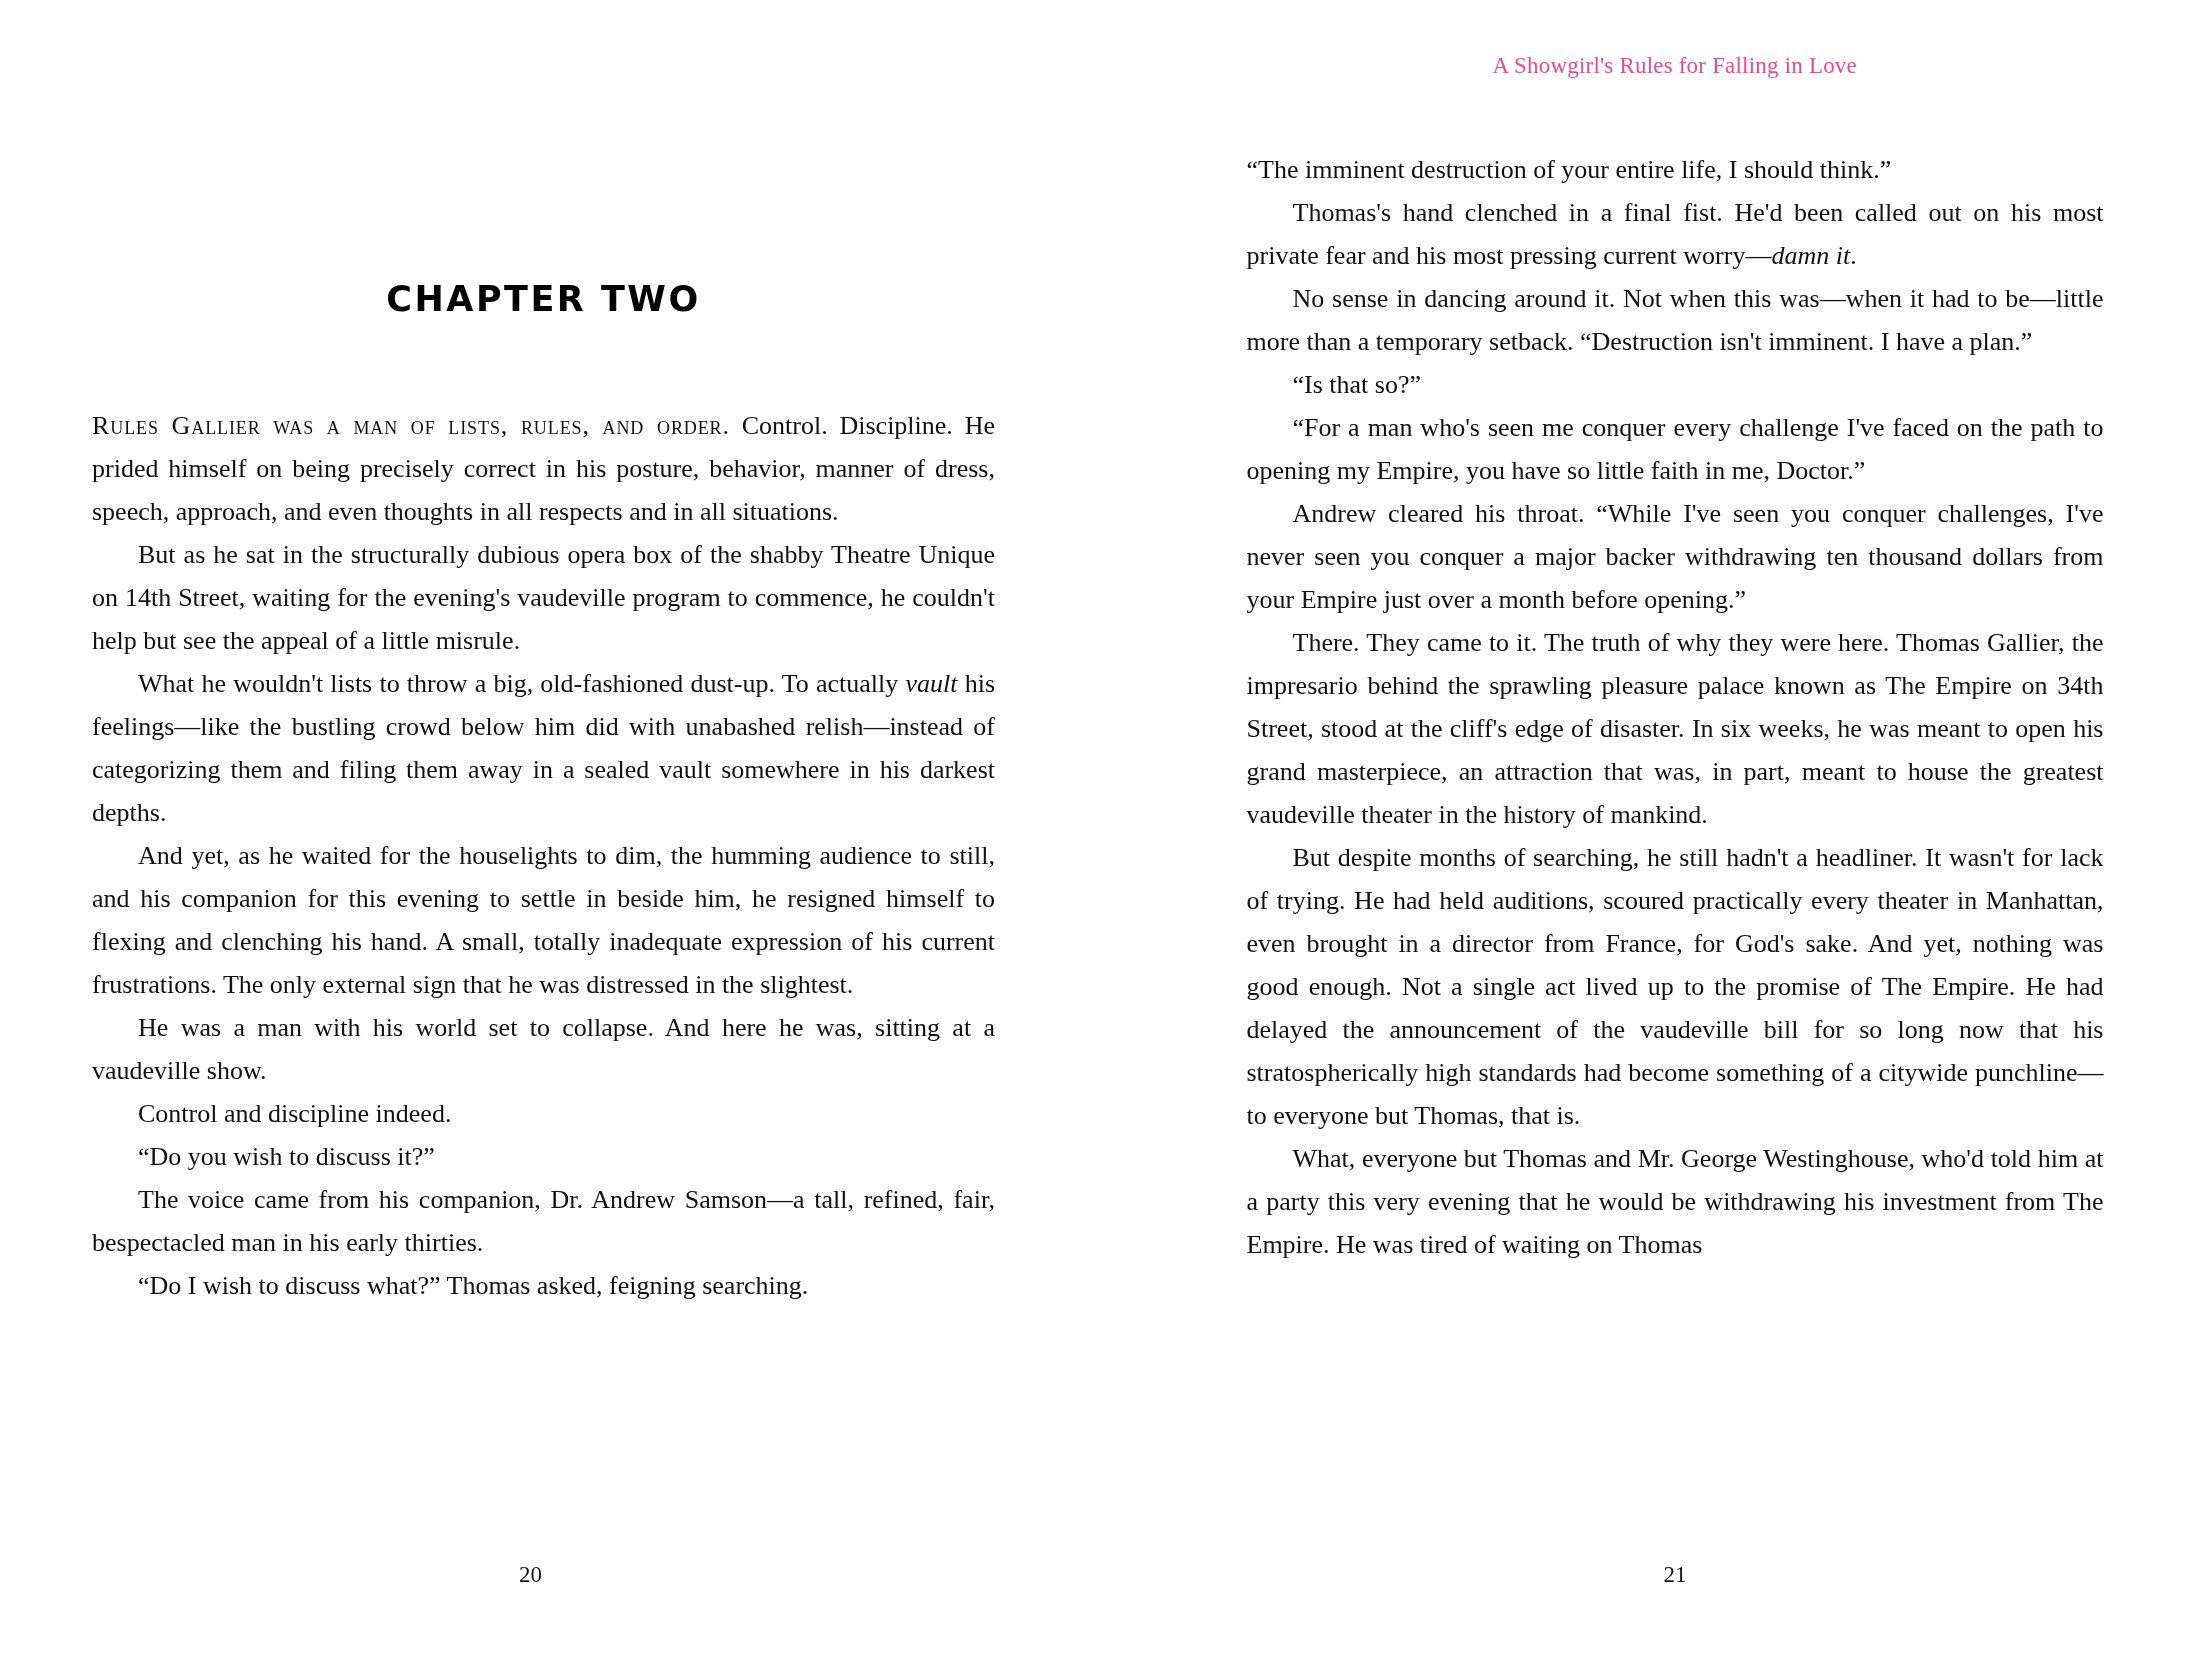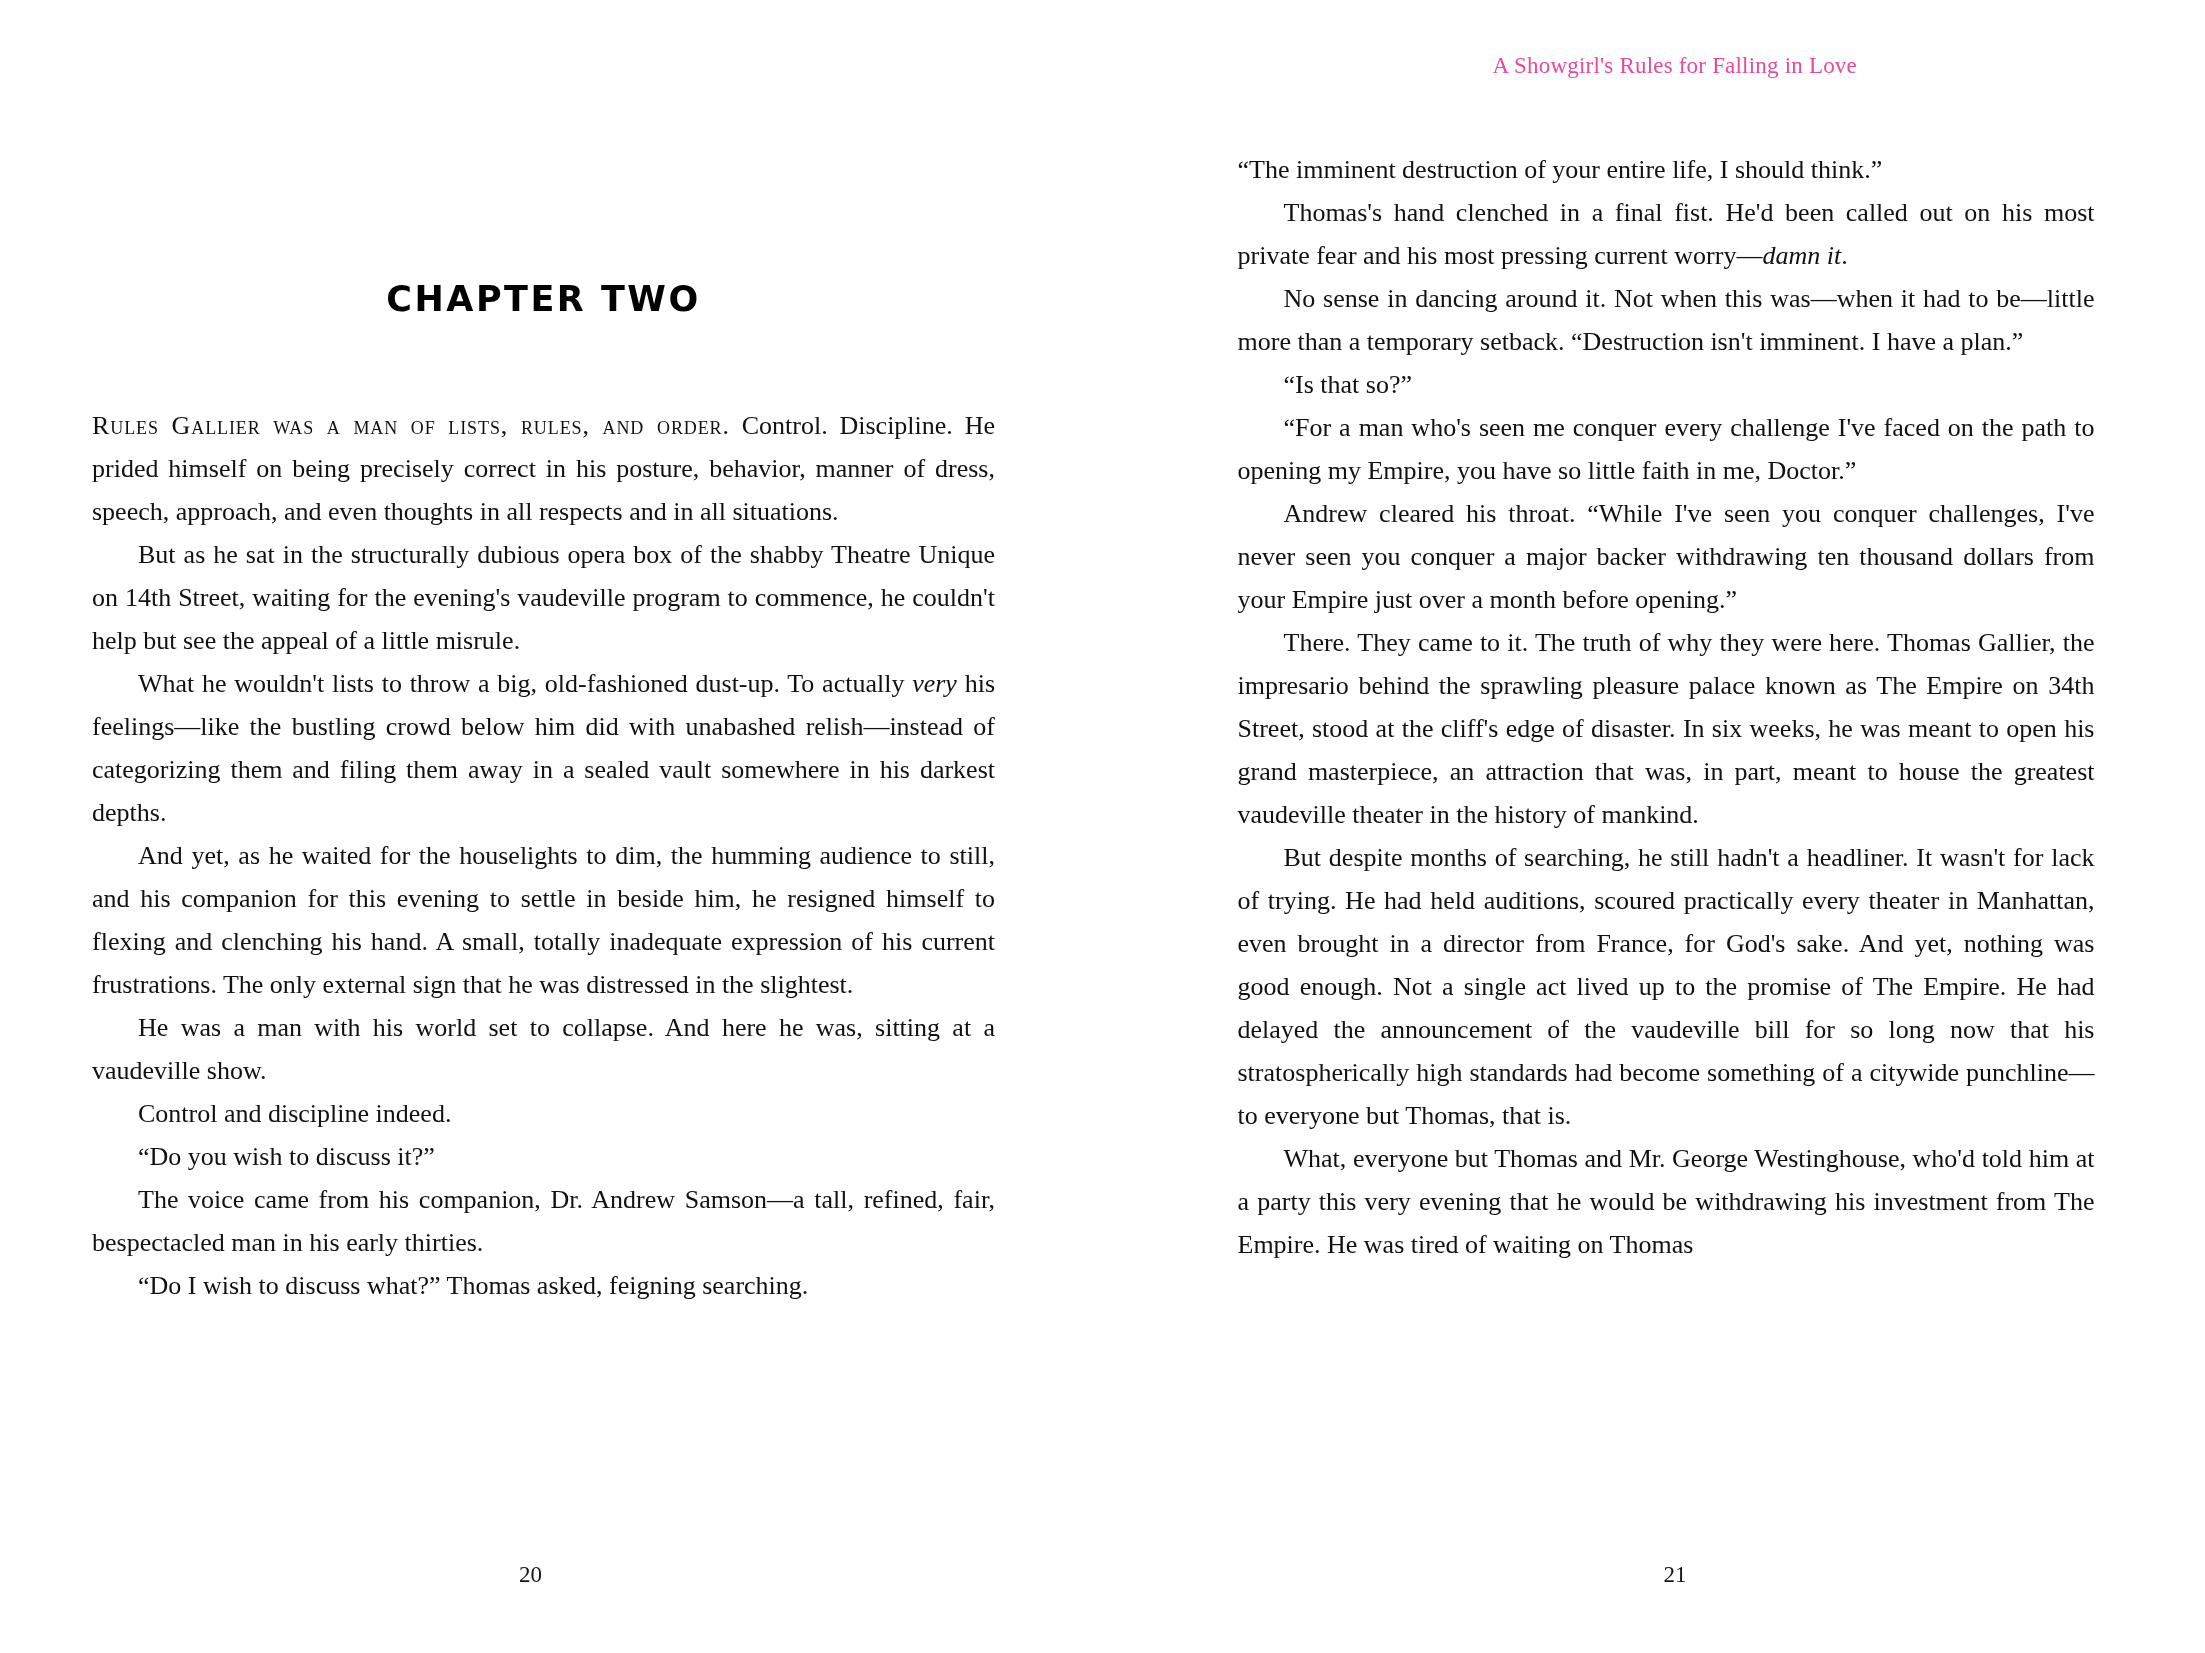--- a/index.html
+++ b/index.html
@@ -42,21 +42,21 @@
     font-family: "Liberation Serif", serif;
   }
 
   .body-col {
     position: absolute;
     top: 153px;
     left: 92px;
     width: 903px;
   }
   .page-right .body-col {
-    left: 135px;
+    left: 144px;
     width: 857px;
     top: 148px;
   }
 
   .chapter-title {
     text-align: center;
     font-family: "DejaVu Sans", sans-serif;
     font-weight: bold;
     font-size: 35px;
     letter-spacing: 2.5px;
@@ -104,21 +104,21 @@
 
       <h1 class="chapter-title">CHAPTER TWO</h1>
 
       <p class="noindent">
         <span class="smallcaps">Rules Gallier was a man of lists, rules, and order.</span><span> Control. Discipline. He prided himself on being precisely correct in his posture, behavior, manner of dress, speech, approach, and even thoughts in all respects and in all situations.</span>
       </p>
 
       <p class="indent">But as he sat in the structurally dubious opera box of the shabby Theatre Unique on 14th Street, waiting for the evening's vaudeville program to commence, he couldn't help but see the appeal of a little misrule.</p>
 
       <p class="indent">
-        <span>What he wouldn't lists to throw a big, old-fashioned dust-up. To actually </span><em>very</em><span> his feelings—like the bustling crowd below him did with unabashed relish—instead of categorizing them and filing them away in a sealed vault somewhere in his darkest depths.</span>
+        <span>What he wouldn't lists to throw a big, old-fashioned dust-up. To actually </span><em>vault</em><span> his feelings—like the bustling crowd below him did with unabashed relish—instead of categorizing them and filing them away in a sealed vault somewhere in his darkest depths.</span>
       </p>
 
       <p class="indent">And yet, as he waited for the houselights to dim, the humming audience to still, and his companion for this evening to settle in beside him, he resigned himself to flexing and clenching his hand. A small, totally inadequate expression of his current frustrations. The only external sign that he was distressed in the slightest.</p>
       <p class="indent">He was a man with his world set to collapse. And here he was, sitting at a vaudeville show.</p>
       <p class="indent">Control and discipline indeed.</p>
       <p class="indent">“Do you wish to discuss it?”</p>
       <p class="indent">The voice came from his companion, Dr. Andrew Samson—a tall, refined, fair, bespectacled man in his early thirties.</p>
       <p class="indent">“Do I wish to discuss what?” Thomas asked, feigning searching.</p>
     </div>
 

